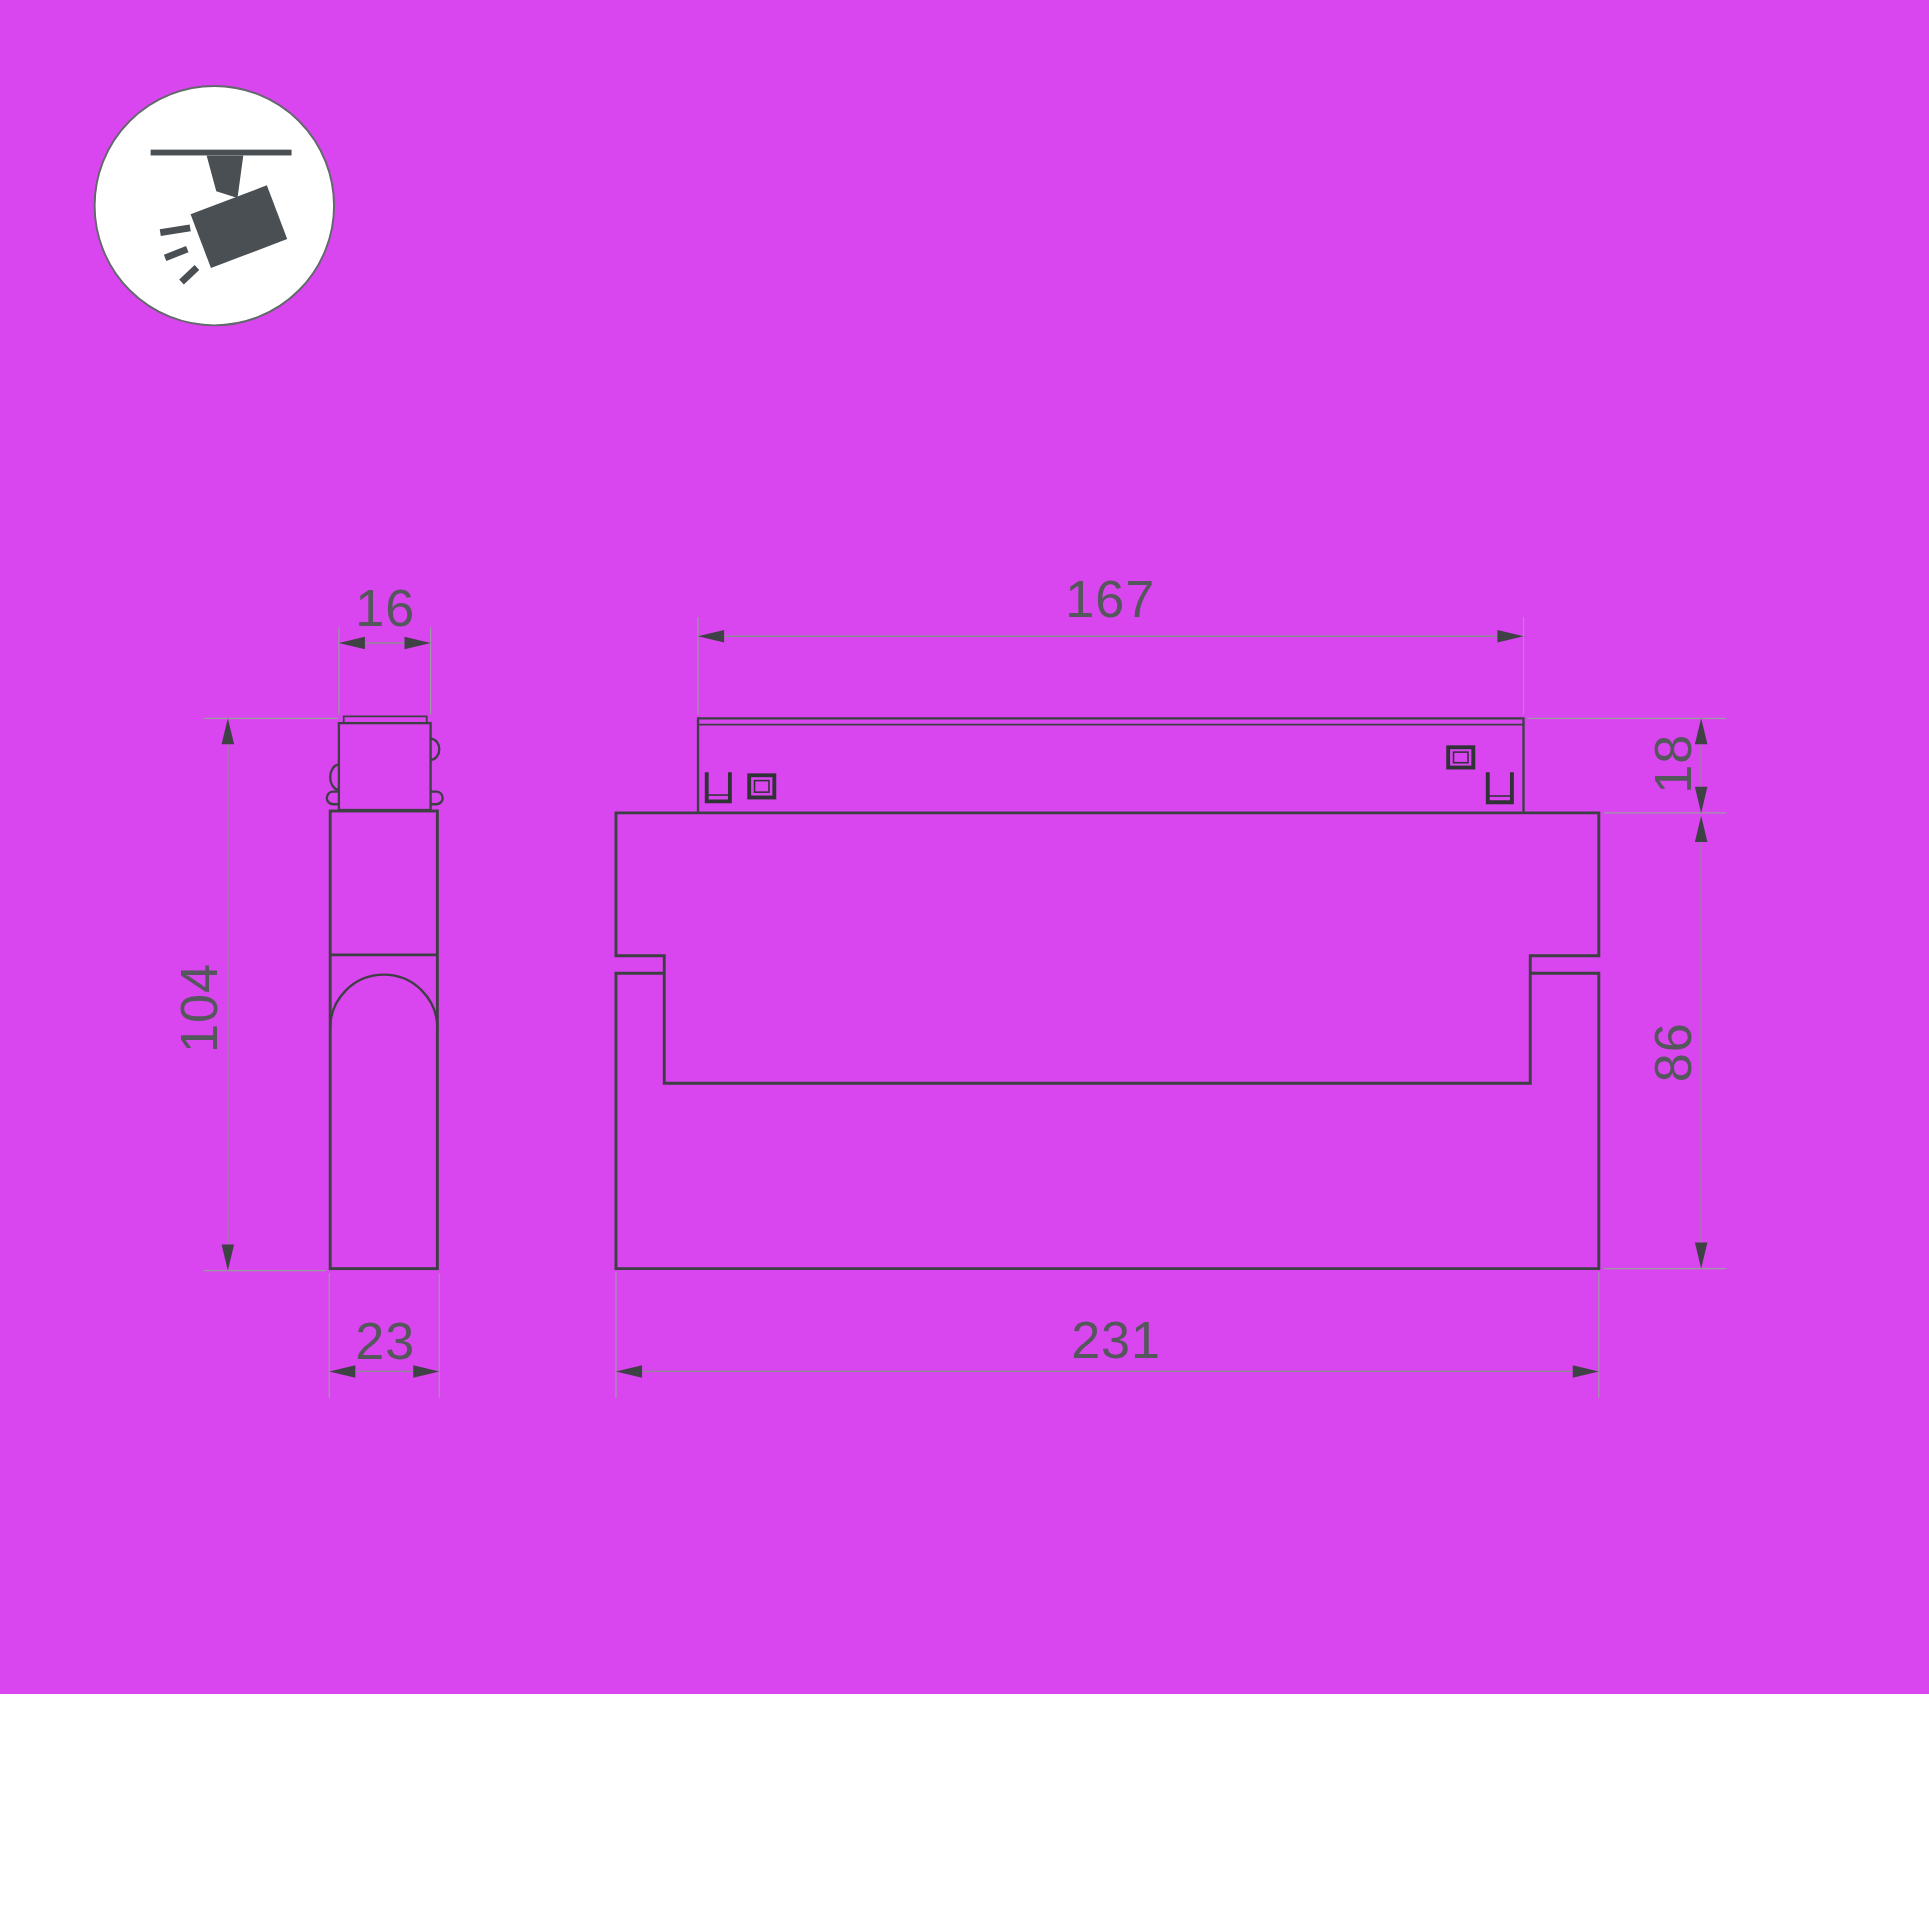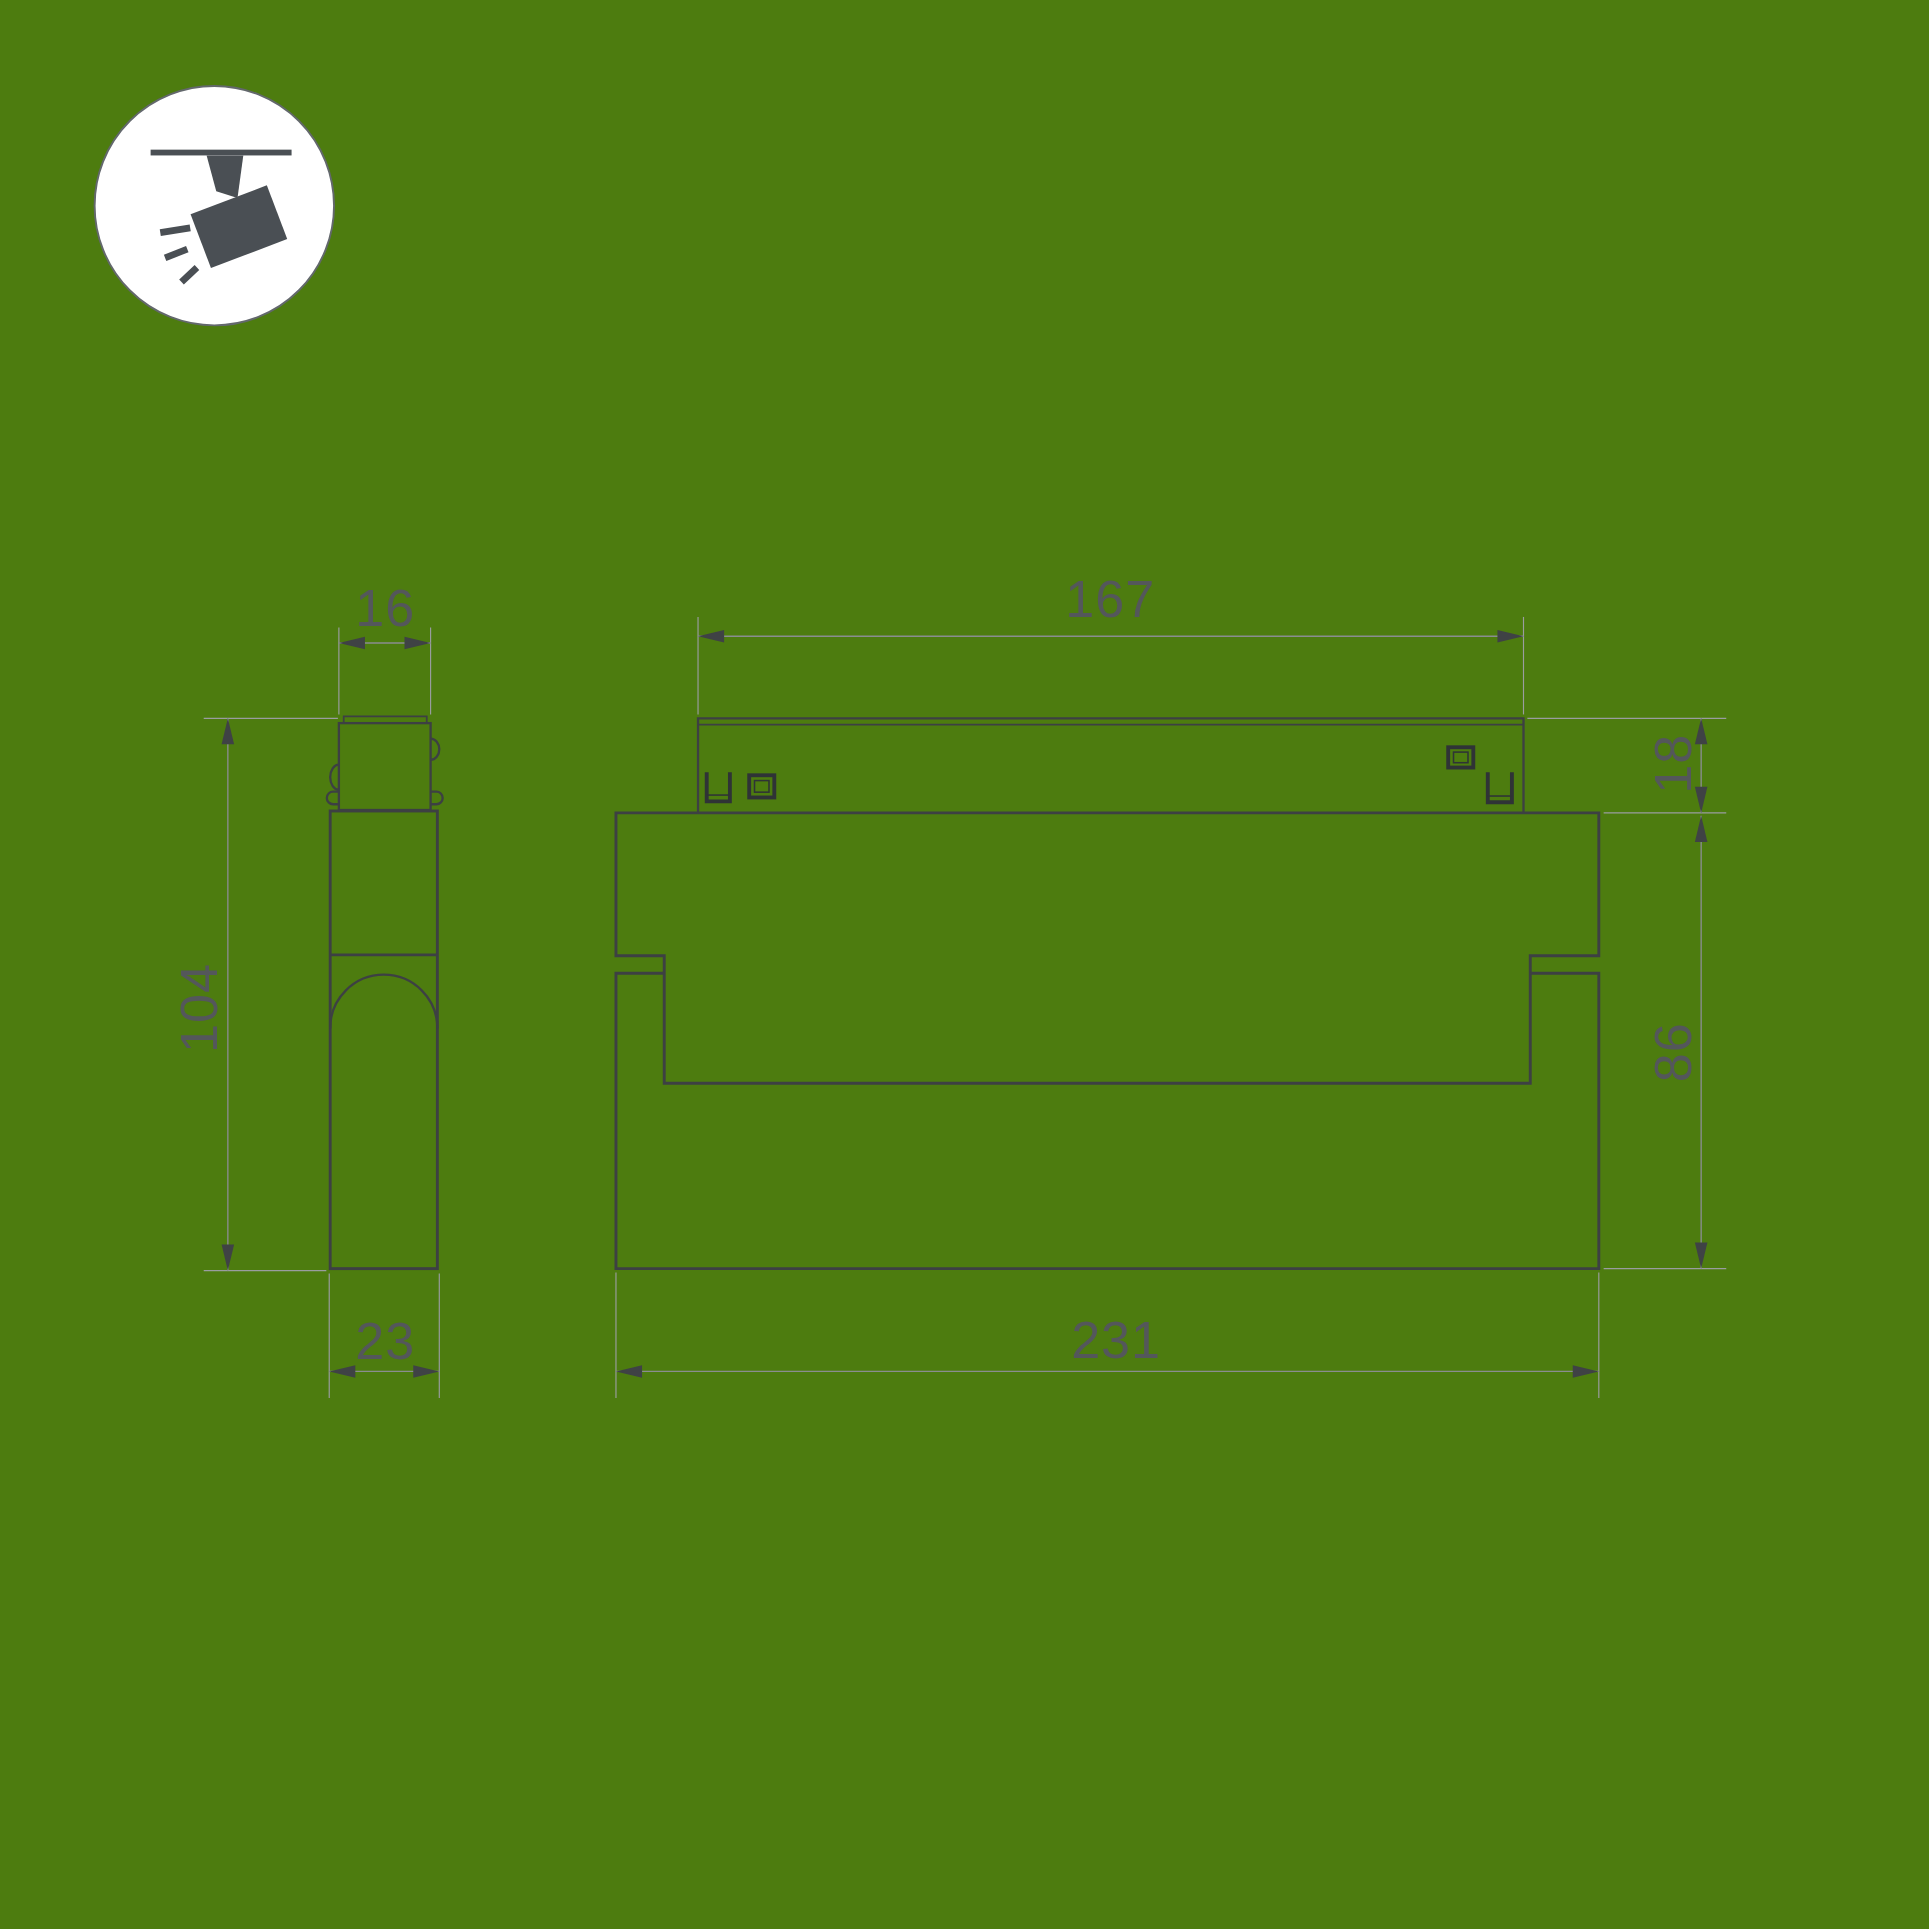--- a/index.html
+++ b/index.html
@@ -1,16 +1,16 @@
 <!DOCTYPE html>
 <html><head>
 <meta charset="utf-8">
 <style>
   html,body{margin:0;padding:0;background:#ffffff;}
-  .canvas{width:1929px;height:1929px;background:#4d7c0f;position:relative;overflow:hidden;text-align:center;}
+  .canvas{width:1929px;height:1694px;background:#d946ef;position:relative;overflow:hidden;text-align:center;}
   svg{display:block;}
   
   .obj{stroke:#3d4043;stroke-width:3;fill:none;stroke-linejoin:miter;}
   .obj2{stroke:#3d4043;stroke-width:2.4;fill:none;}
   .obj-thin{stroke:#3d4043;stroke-width:1.8;fill:none;}
   .clip{stroke:#2f3336;stroke-width:4;fill:none;}
   .clip-in{stroke:#2f3336;stroke-width:1.6;fill:none;}
   
   .dim{stroke:#8a8d90;stroke-width:1.4;fill:none;}
   .ext{stroke:#9a9da0;stroke-width:1.2;fill:none;}

